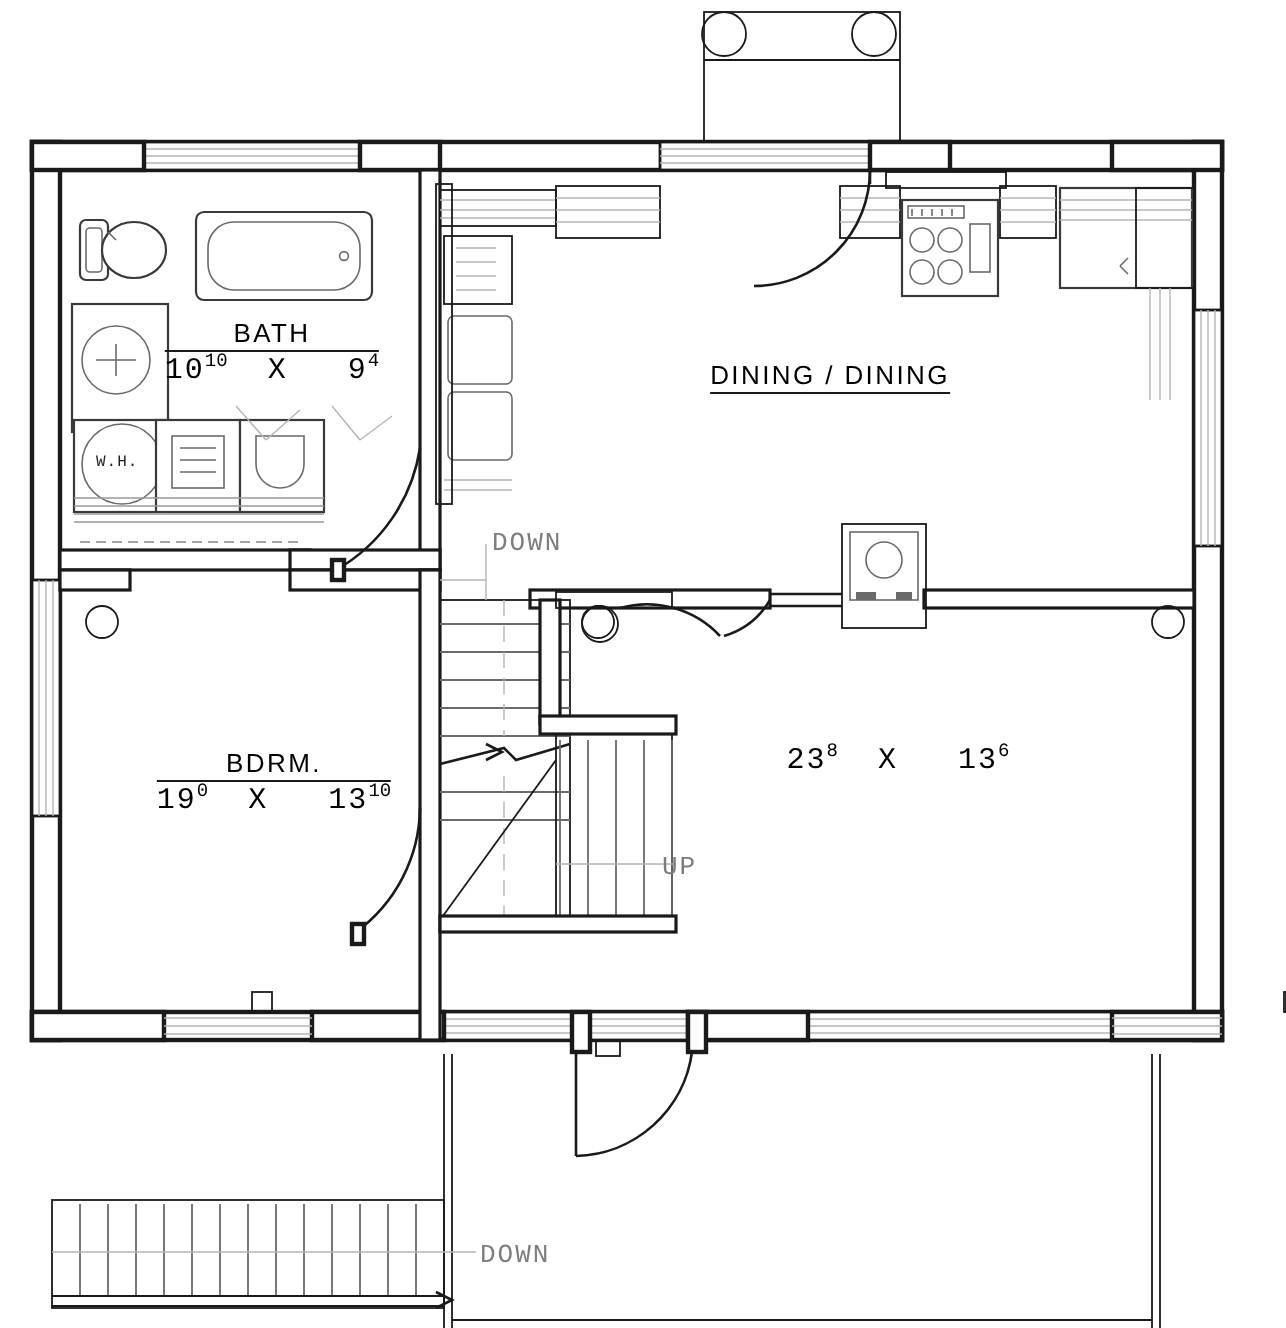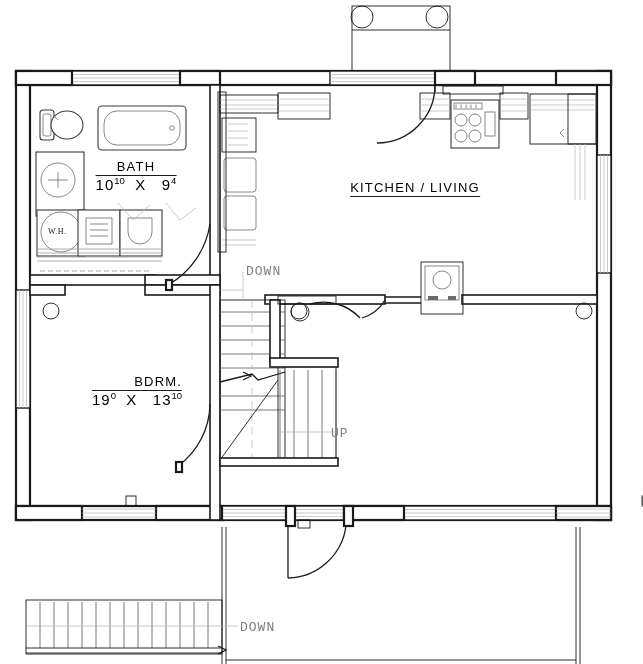--- a/index.html
+++ b/index.html
@@ -1,21 +1,21 @@
 <!DOCTYPE html>
 <html><head>
 <meta charset="utf-8">
 <style>
   html,body{margin:0;padding:0;background:#ffffff;}
   body{font-family:"Liberation Sans",sans-serif;}
   #plan{position:relative;width:643px;height:664px;background:#ffffff;overflow:hidden;}
   #plan svg{position:absolute;left:0;top:0;}
-  .lbl{position:absolute;white-space:nowrap;color:#1a1a1a;font-family:Liberation Serif, serif;}
+  .lbl{position:absolute;white-space:nowrap;color:#1a1a1a;font-family:Liberation Mono, monospace;}
   .room-name{font-size:13px;letter-spacing:1.2px;font-weight:400;border-bottom:1.6px solid #1a1a1a;padding-bottom:1px;line-height:1.05;}
-  .room-dim{font-size:15px;letter-spacing:1px;line-height:1.05;}
+  .room-dim{font-size:15px;letter-spacing:1px;line-height:1.05;font-family:Liberation Mono, monospace;}
   .room-dim sup{font-size:9.5px;vertical-align:super;letter-spacing:0;}
   .room-block{position:absolute;text-align:center;transform:translateX(-50%);}
   .tiny{font-size:13px;color:#7d7d7d;letter-spacing:1px;font-family:Liberation Mono, monospace;}
   .wh{font-size:8px;color:#222;letter-spacing:.5px;}
 </style>
 </head>
 <body>
 
 <div id="plan">
 
@@ -372,33 +372,38 @@
 <div class="room-block" style="left:136px; top:160px;">
   <div class="room-name">BATH</div>
   <div class="room-dim">
     <span>10</span><sup>10</sup>
     &nbsp;<span>X</span>&nbsp;&nbsp;
     <span>9</span><sup>4</sup>
   </div>
 </div>
 
 <div class="room-block" style="left:415px; top:181px;">
-  <div class="room-name">KITCHEN / LIVING</div>
+  <div class="room-name">DINING / DINING</div>
 </div>
 
-<div class="room-block" style="left:137px; top:375px;text-align:right;">
+<div class="room-block" style="left:137px; top:375px;">
   <div class="room-name">BDRM.</div>
   <div class="room-dim">
     <span>19</span><sup>0</sup>
     &nbsp;<span>X</span>&nbsp;&nbsp;
     <span>13</span><sup>10</sup>
   </div>
 </div>
 
 <div class="room-block" style="left:449px; top:371px;">
+  <div class="room-dim">
+    <span>23</span><sup>8</sup>
+    &nbsp;<span>X</span>&nbsp;&nbsp;
+    <span>13</span><sup>6</sup>
+  </div>
 </div>
 
 <div class="lbl tiny" style="left:246px; top:264px;">DOWN</div>
 <div class="lbl tiny" style="left:331px; top:426px;">UP</div>
 <div class="lbl tiny" style="left:240px; top:620px;">DOWN</div>
 
 <div class="lbl wh" style="left:48px; top:227px;">W.H.</div>
 
 </div>
 

